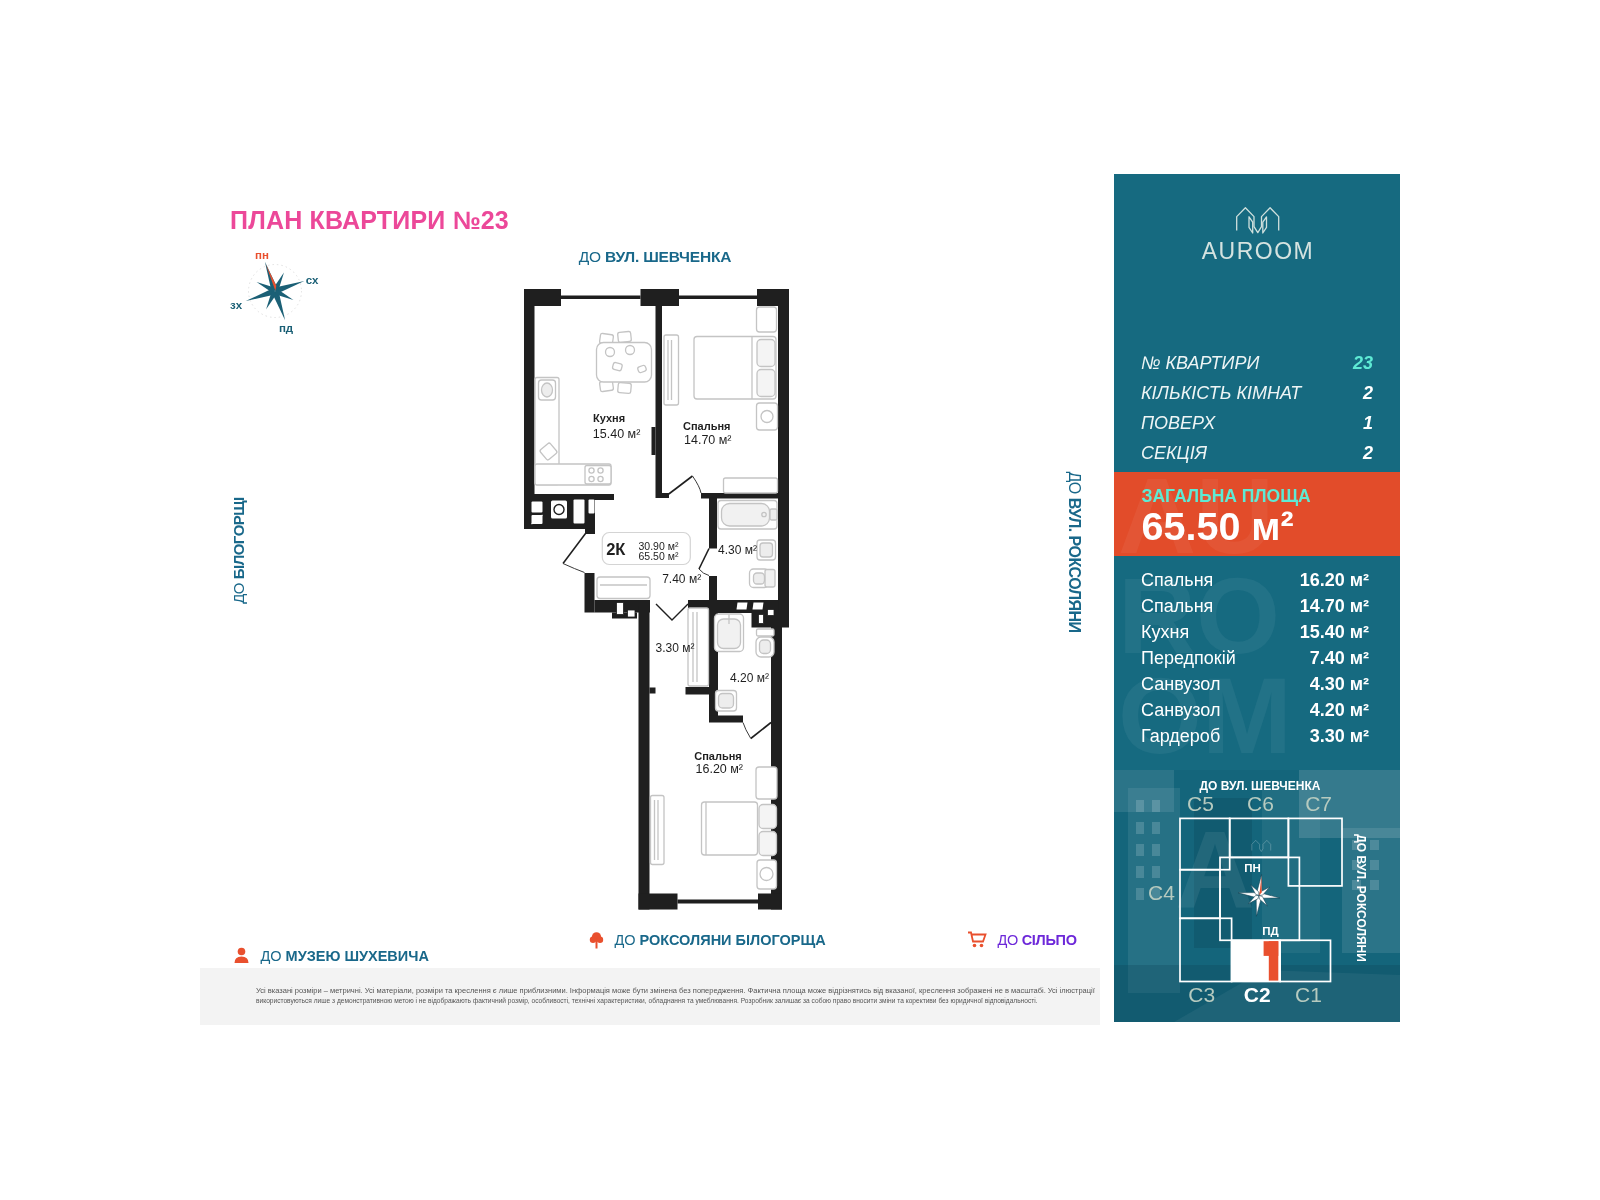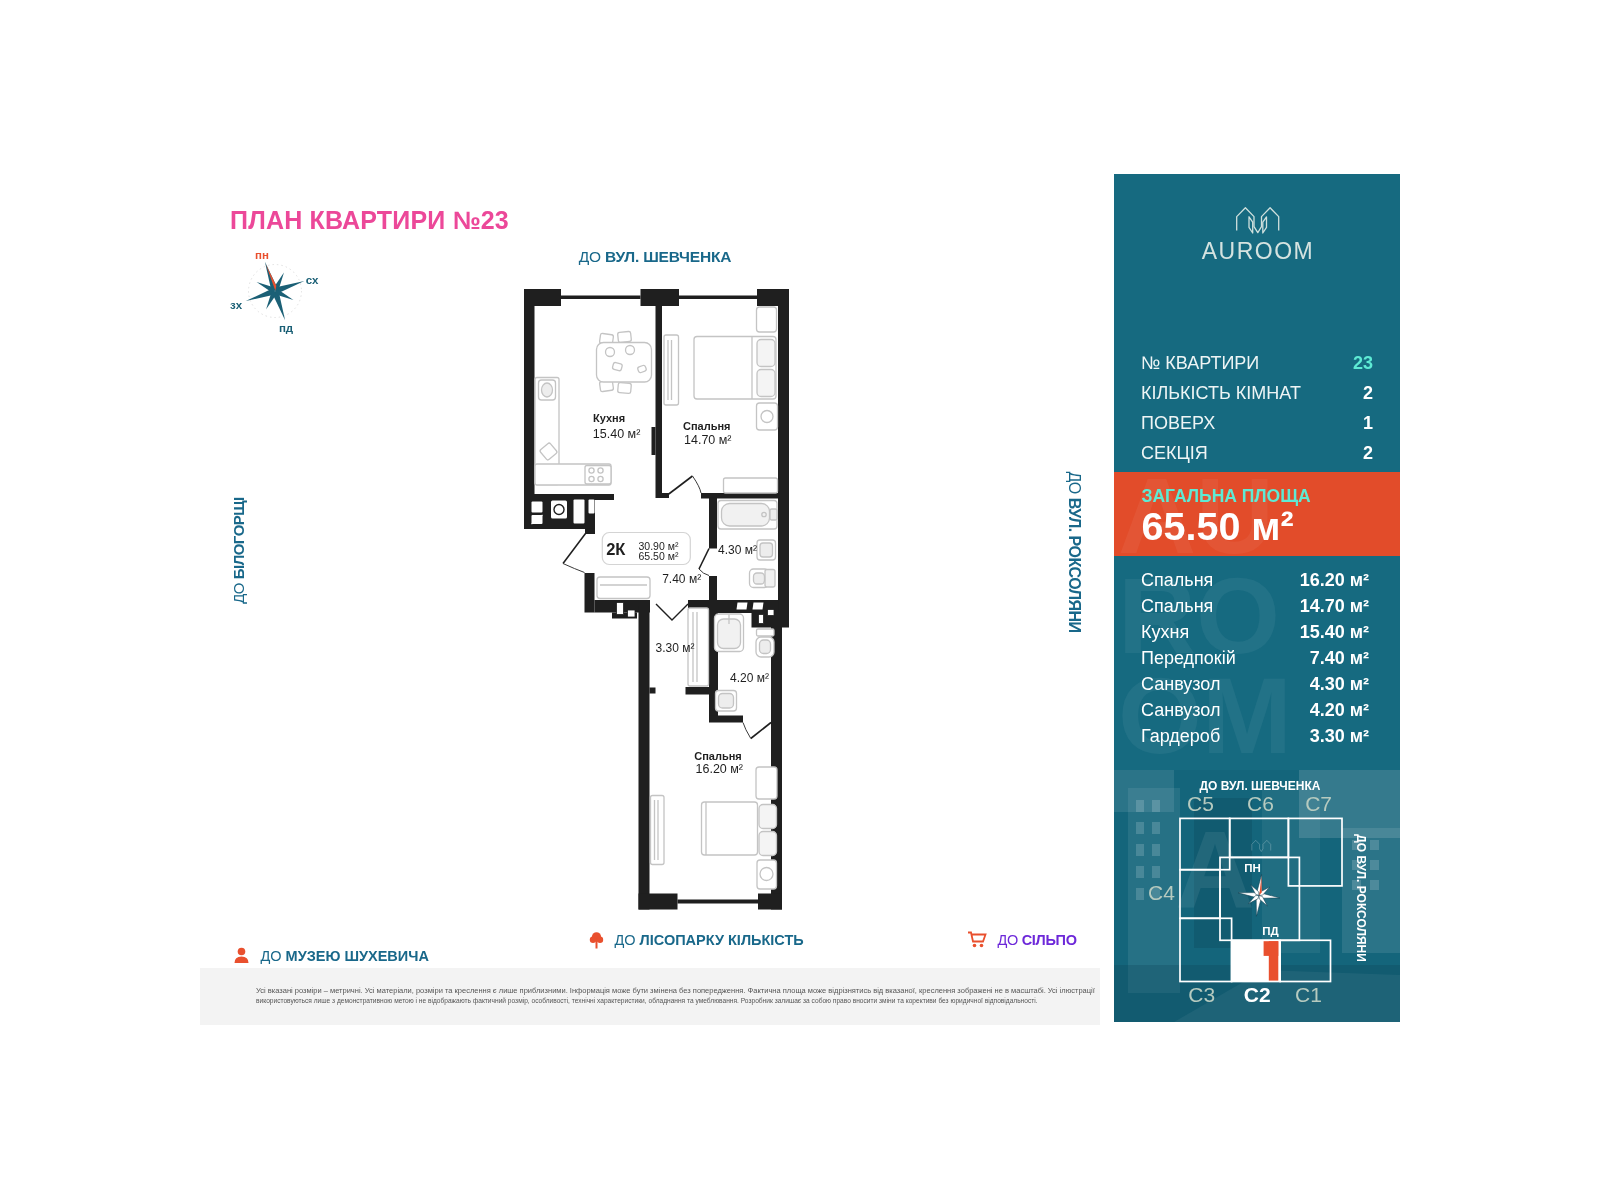--- a/index.html
+++ b/index.html
@@ -243,21 +243,21 @@
   </svg>
   <span style="font-size:14.5px;color:#19688a;vertical-align:1px;margin-left:6px;">ДО <b>МУЗЕЮ ШУХЕВИЧА</b></span>
 </div>
 <div class="abs" style="left:589px;top:931px;">
   <svg width="15" height="18" viewBox="0 0 15 18" style="vertical-align:-3px;">
     <circle cx="7.5" cy="5.8" r="4.6" fill="#e9502e"></circle>
     <circle cx="4" cy="8.8" r="3.2" fill="#e9502e"></circle>
     <circle cx="11" cy="8.8" r="3.2" fill="#e9502e"></circle>
     <rect x="6.5" y="9" width="2" height="8.5" fill="#e9502e"></rect>
   </svg>
-  <span style="font-size:14.5px;color:#19688a;vertical-align:1px;margin-left:6px;">ДО <b>ЛІСОПАРКУ КІЛЬКІСТЬ</b></span>
+  <span style="font-size:14.5px;color:#19688a;vertical-align:1px;margin-left:6px;">ДО <b>РОКСОЛЯНИ БІЛОГОРЩА</b></span>
 </div>
 <div class="abs" style="left:968px;top:931px;">
   <svg width="19" height="18" viewBox="0 0 19 18" style="vertical-align:-3px;">
     <path d="M0,1.5 L3,1.5 L5,10.5 L15,10.5 L17.5,3.5 L4,3.5" fill="none" stroke="#e9502e" stroke-width="1.8"></path>
     <circle cx="6.5" cy="14.5" r="1.8" fill="#e9502e"></circle>
     <circle cx="13.5" cy="14.5" r="1.8" fill="#e9502e"></circle>
   </svg>
   <span style="font-size:14.5px;letter-spacing:-0.3px;color:#6d28d9;vertical-align:1px;margin-left:6px;">ДО <b>СІЛЬПО</b></span>
 </div>
 
@@ -352,21 +352,21 @@
 
   <svg class="abs" style="left:122px;top:33px;" width="44" height="27" viewBox="0 0 44 27">
     <g fill="none" stroke="#cfe0dd" stroke-width="1.3" stroke-linejoin="round">
       <path d="M0.7,23.4 L0.7,9.6 L9.4,0.8 L18,9.6 L18,19.6 L21.8,25.6 L25.5,19.6 L25.5,9.6 L34.1,0.8 L42.7,9.6 L42.7,23.4"></path>
       <path d="M13,9.8 L13,20.4 L16.7,26 L16.7,15.1 Z"></path>
       <path d="M26.8,15.1 L26.8,26 L30.5,20.4 L30.5,9.8 Z"></path>
     </g>
   </svg>
   <div class="abs" style="left:1px;top:66px;width:286px;text-align:center;font-size:23px;font-weight:normal;letter-spacing:1.5px;color:#d5e3e0;line-height:23px;">AUROOM</div>
 
-  <div class="abs" style="left:27px;top:173.5px;width:232px;font-size:18px;color:#eef5f5;line-height:30px;">
+  <div class="abs" style="left:27px;top:173.5px;width:232px;font-size:18px;color:#eef5f5;line-height:30px;font-style:italic;">
     <div>№ КВАРТИРИ <span style="float:right;font-weight:bold;color:#5eead4;">23</span></div>
     <div>КІЛЬКІСТЬ КІМНАТ <span style="float:right;font-weight:bold;color:#fff;">2</span></div>
     <div>ПОВЕРХ <span style="float:right;font-weight:bold;color:#fff;">1</span></div>
     <div>СЕКЦІЯ <span style="float:right;font-weight:bold;color:#fff;">2</span></div>
   </div>
 
   <div class="abs" style="left:27.5px;top:314px;font-size:17.5px;font-weight:bold;color:#5eead4;line-height:17.5px;">ЗАГАЛЬНА ПЛОЩА</div>
   <div class="abs" style="left:27.5px;top:332.5px;font-size:39.5px;font-weight:bold;color:#ffffff;line-height:39.5px;">65.50 м²</div>
 
   <div class="abs" style="left:27px;top:392.8px;width:228px;font-size:18px;color:#ffffff;line-height:26px;">

